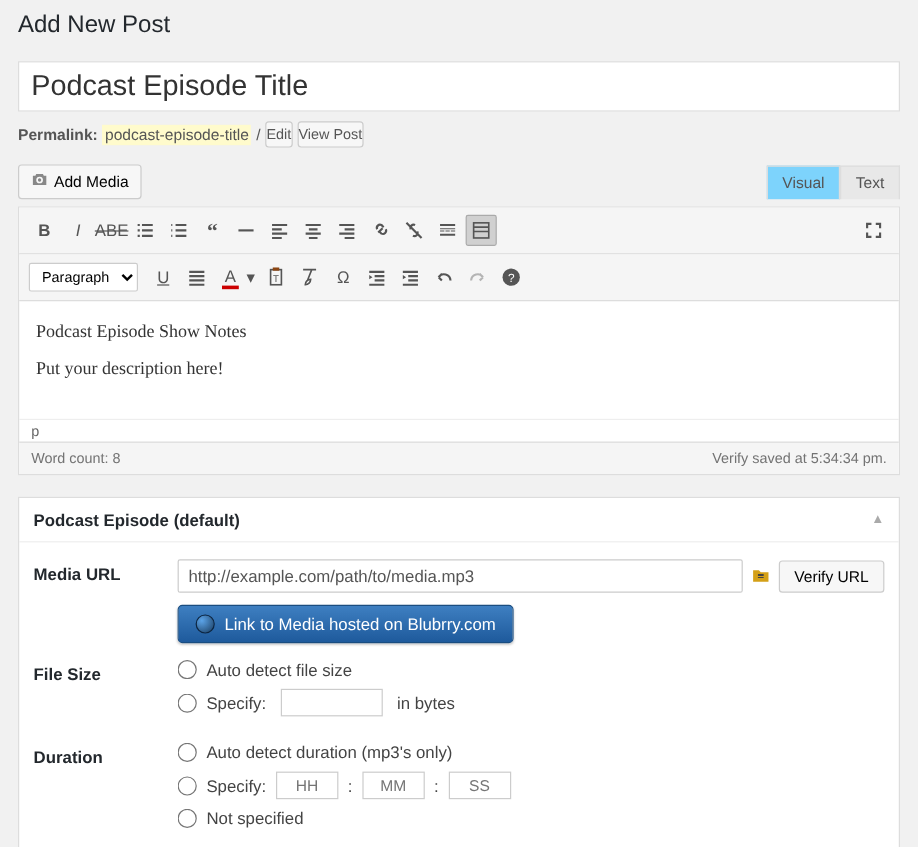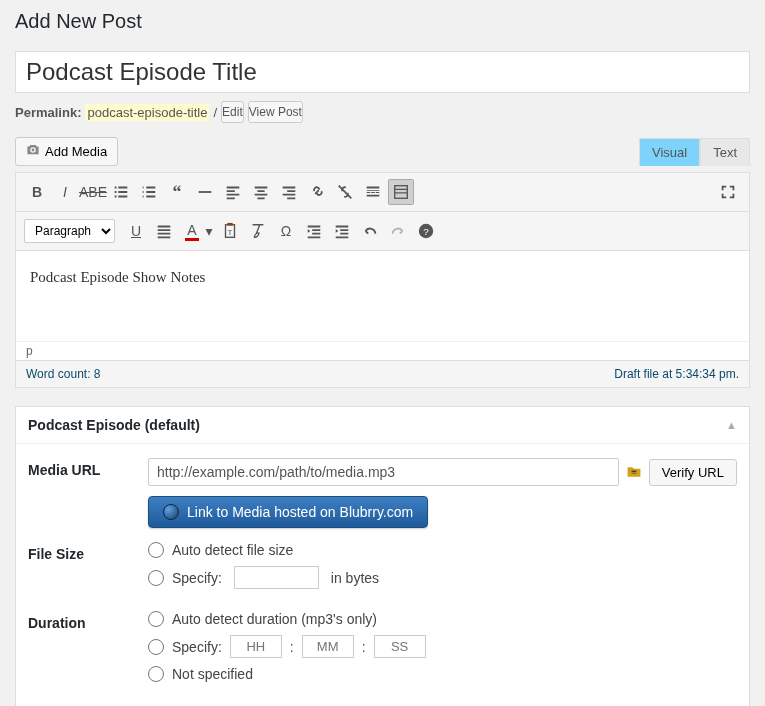--- a/index.html
+++ b/index.html
@@ -22,21 +22,21 @@
 .toolbar { border-bottom: 1px solid #ddd; padding: 6px 8px; display: flex; flex-wrap: wrap; gap: 2px; align-items: center; background: #f5f5f5; position: relative; }
 .toolbar.row2 { border-top: none; }
 .tb { width: 26px; height: 26px; display: inline-flex; align-items: center; justify-content: center; color: #555; font-size: 14px; cursor: pointer; background: transparent; border: none; border-radius: 2px; }
 .tb.pressed { background: #d0d0d0; border: 1px solid #aaa; }
 .tb svg { width: 18px; height: 18px; fill: #555; }
 .fmt-select { border: 1px solid #ccc; background: #fff; padding: 3px 6px; font-size: 12px; border-radius: 2px; margin-right: 6px; }
 .fullscreen-btn { position: absolute; right: 8px; top: 6px; }
 .editor-content { padding: 18px 14px; min-height: 90px; font-family: Georgia, serif; color: #333; }
 .editor-content p { margin-bottom: 14px; font-size: 15px; }
 .status-path { padding: 2px 10px; border-top: 1px solid #eee; font-size: 12px; color: #666; }
-.status-bar { background: #f5f5f5; border-top: 1px solid #ddd; padding: 6px 10px; font-size: 12px; color: #0c4a6e; display: flex; justify-content: space-between; }
+.status-bar { background: #f5f5f5; border-top: 1px solid #ddd; padding: 6px 10px; font-size: 12px; color: #737373; display: flex; justify-content: space-between; }
 .metabox { background: #fff; border: 1px solid #ddd; margin-top: 18px; }
 .metabox-header { border-bottom: 1px solid #eee; padding: 10px 12px; display: flex; justify-content: space-between; align-items: center; cursor: pointer; }
 .metabox-header h3 { font-size: 14px; font-weight: 600; }
 .metabox-body { padding: 14px 12px; }
 .field-row { display: flex; align-items: flex-start; margin-bottom: 14px; }
 .field-label { width: 120px; font-weight: 600; font-size: 14px; padding-top: 4px; }
 .field-content { flex: 1; }
 .url-row { display: flex; gap: 6px; align-items: center; }
 .url-input { flex: 1; border: 1px solid #ccc; padding: 5px 8px; font-size: 14px; color: #555; border-radius: 2px; }
 .folder-ico { width: 18px; height: 16px; display: inline-flex; align-items: center; justify-content: center; color: #d4a017; font-size: 15px; }
@@ -201,25 +201,26 @@
       </button>
     <button class="tb">
         <svg viewBox="0 0 20 20">
           <circle cx="10" cy="10" r="8" fill="#555"></circle>
           <text x="10" y="14" font-size="11" text-anchor="middle" fill="#fff">?</text>
         </svg>
       </button>
   </div>
   <div class="editor-content">
     <p>Podcast Episode Show Notes</p>
+    <p>Put your description here!</p>
   </div>
   <div class="status-path">p</div>
   <div class="status-bar">
     <span>Word count: 8</span>
-    <span>Draft file at 5:34:34 pm.</span>
+    <span>Verify saved at 5:34:34 pm.</span>
   </div>
 </div>
 
 <div class="metabox">
   <div class="metabox-header">
     <h3>Podcast Episode (default)</h3>
     <span class="toggle-arrow">▲</span>
   </div>
   <div class="metabox-body">
     <div class="field-row">

